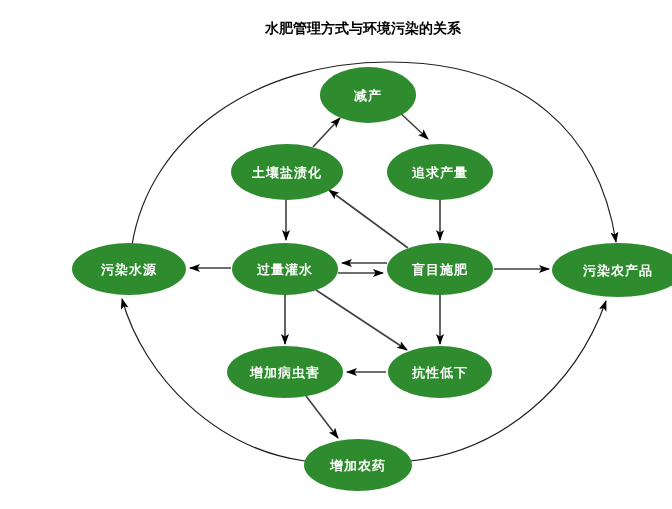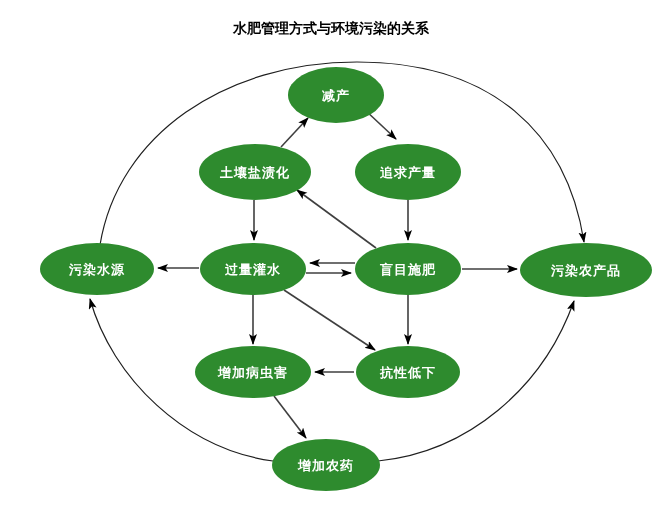--- a/index.html
+++ b/index.html
@@ -4,21 +4,21 @@
 <style>
   html, body {
     margin: 0;
     padding: 0;
     background: #ffffff;
     width: 672px;
     height: 509px;
     overflow: hidden;
     font-family: "DejaVu Sans", sans-serif;
   }
-  .canvas-wrap { width: 573px; height: 509px; }
+  .canvas-wrap { width: 573px; height: 509px; padding-left: 32px; }
   svg { display: block; }
   .diagram-title {
     font-family: "DejaVu Sans", sans-serif;
     font-size: 14px;
     font-weight: bold;
     fill: #000000;
   }
   .node-label {
     font-family: "DejaVu Sans", sans-serif;
     font-size: 13px;

